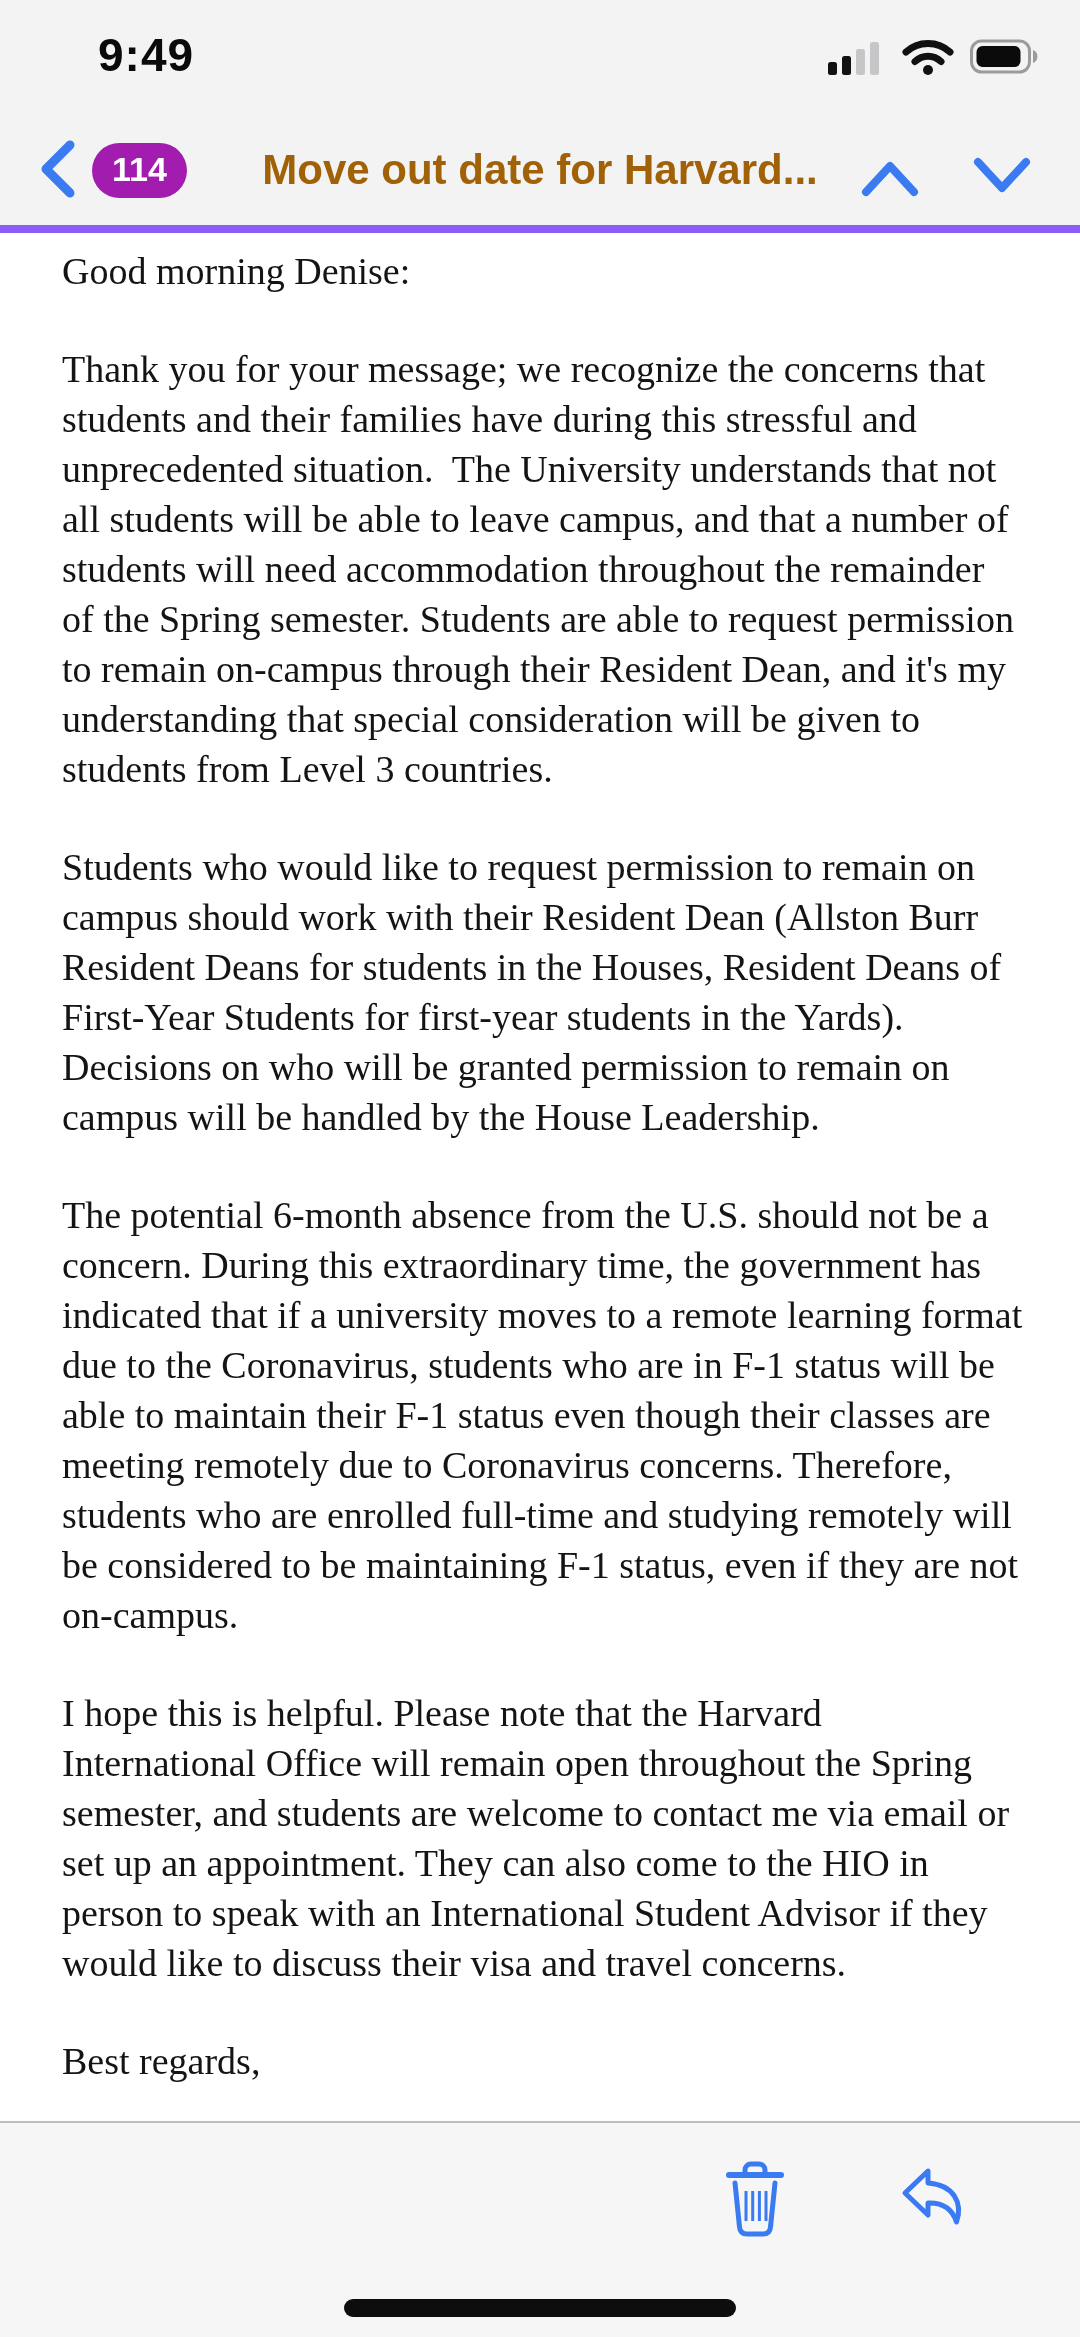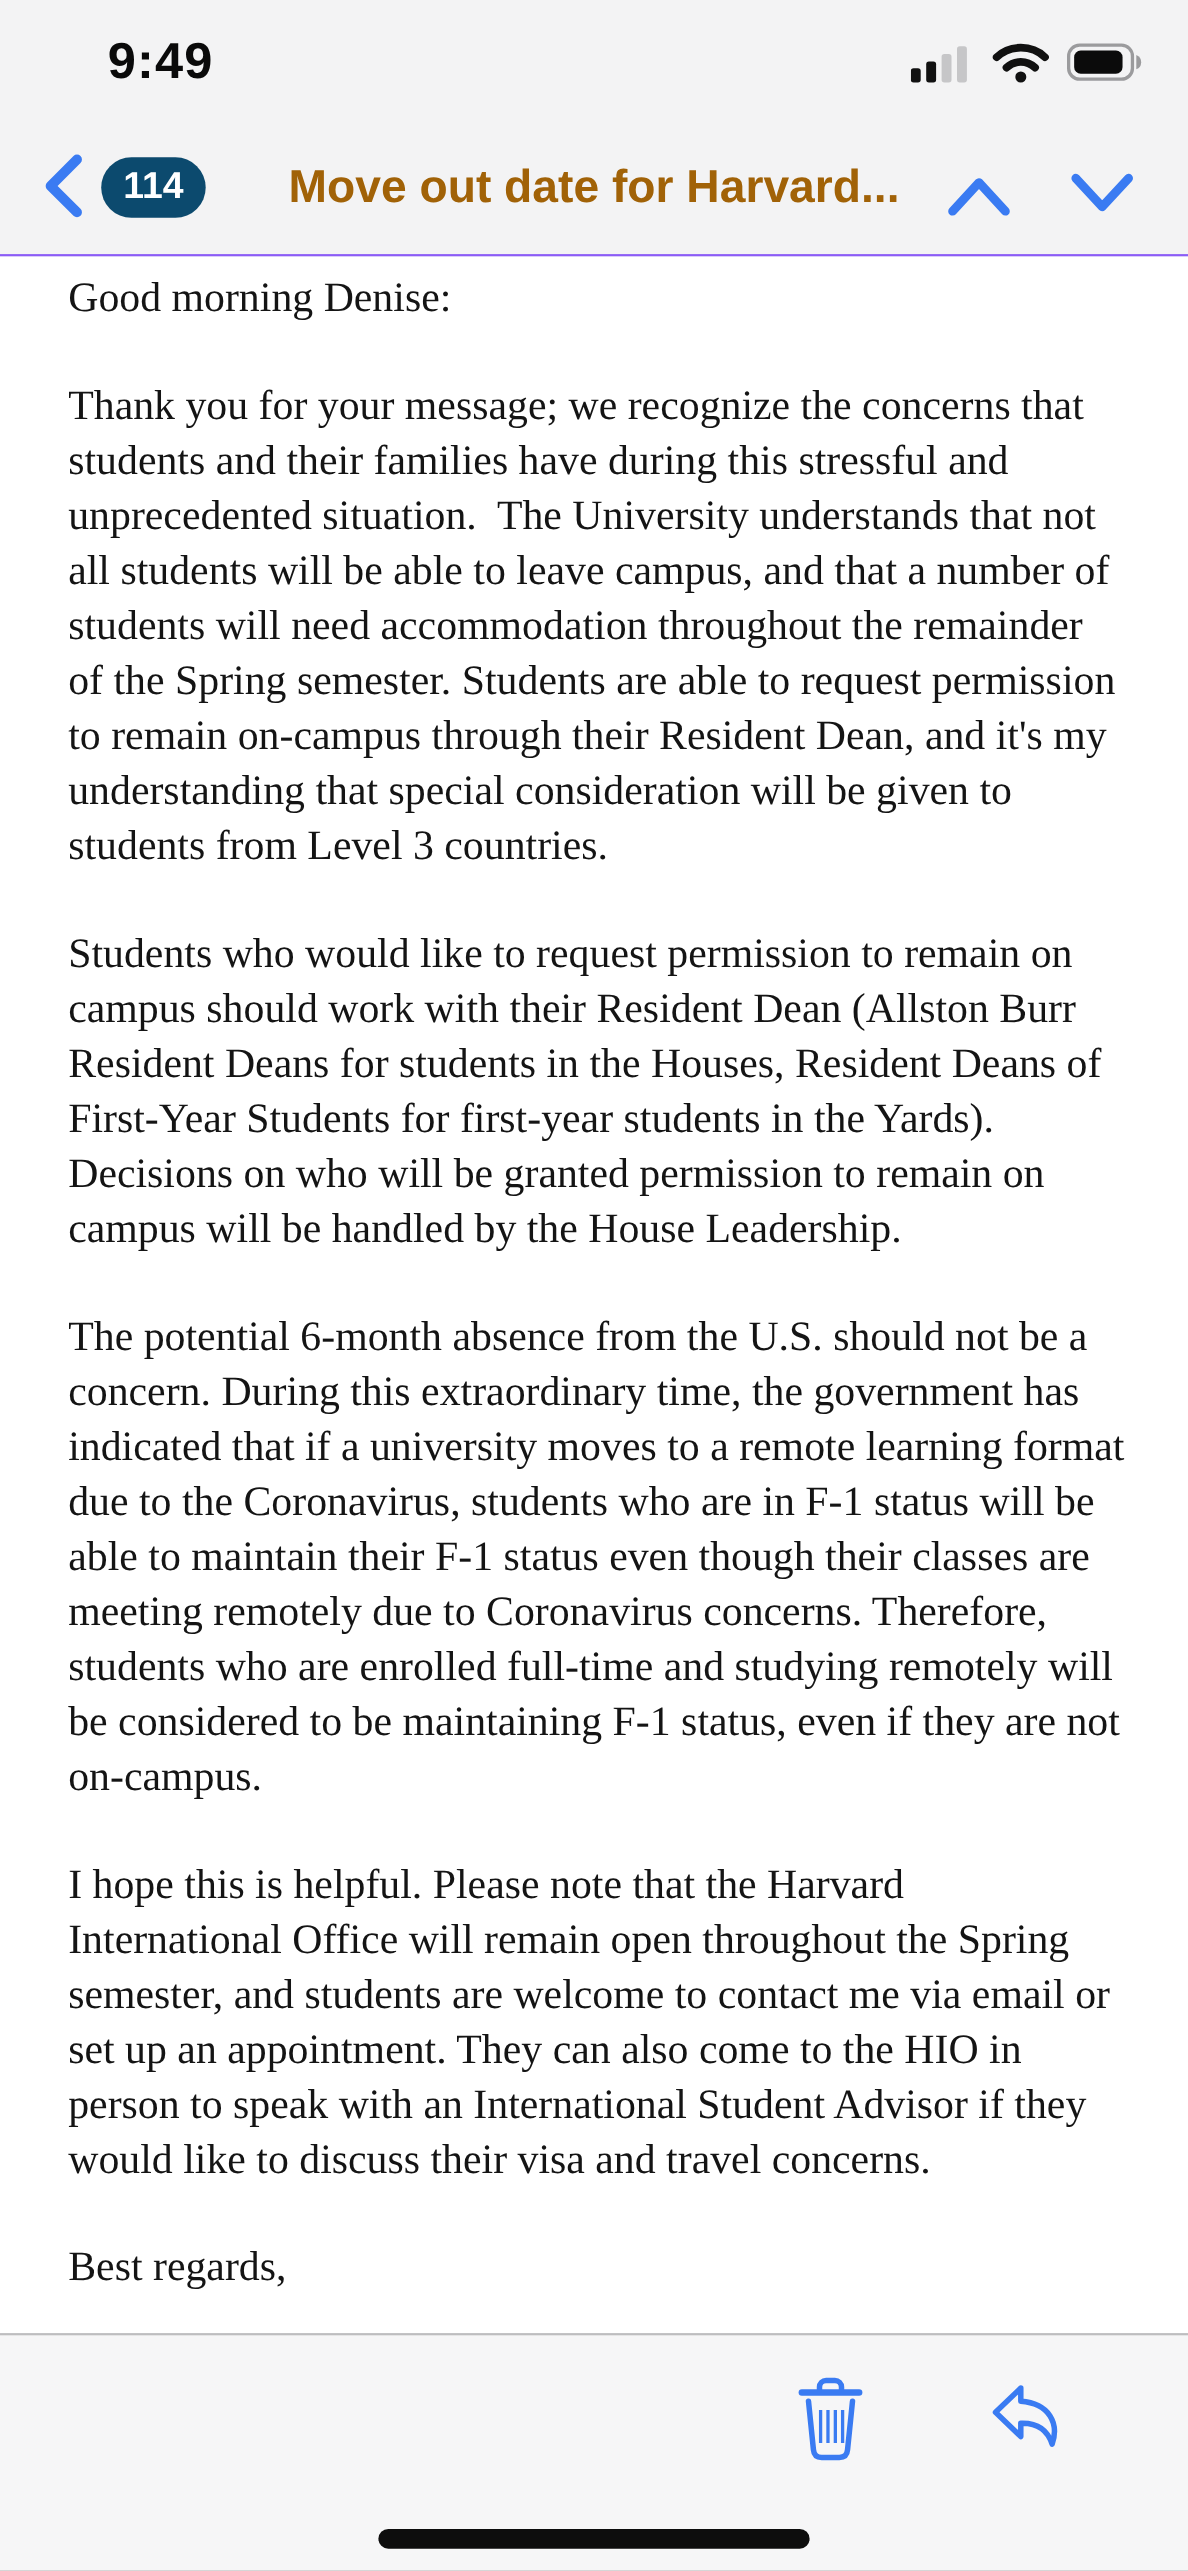--- a/index.html
+++ b/index.html
@@ -6,38 +6,38 @@
   html,body { background:#222; }
   .screen {
     position:relative; width:1080px; height:2337px;
     background:#ffffff; overflow:hidden;
     font-family:"Liberation Sans", sans-serif;
   }
   
   .header {
     position:absolute; top:0; left:0; right:0; height:233px;
     background:#f3f3f4;
-    border-bottom:2px solid #8b5cf6;
+    border-bottom:8px solid #8b5cf6;
     z-index:3;
   }
   .status-time {
     position:absolute; left:98px; top:28px;
     font-size:46px; font-weight:700; color:#0a0a0a; letter-spacing:1px;
   }
   .status-icons {
     position:absolute; right:40px; top:38px;
     display:flex; align-items:center; gap:16px;
   }
   .back {
     position:absolute; left:36px; top:138px;
     display:flex; align-items:center; gap:14px;
     background:none; border:none; cursor:pointer;
   }
   .badge {
-    background:#0c4a6e; color:#ffffff;
+    background:#a21caf; color:#ffffff;
     font-size:34px; font-weight:600;
     padding:7px 20px 9px 20px; border-radius:30px;
     font-family:"Liberation Sans", sans-serif;
   }
   .title {
     position:absolute; left:50%; top:146px; transform:translateX(-50%);
     font-size:42px; font-weight:700; color:#a16207; white-space:nowrap;
   }
   .nav-arrows {
     position:absolute; right:46px; top:152px;

